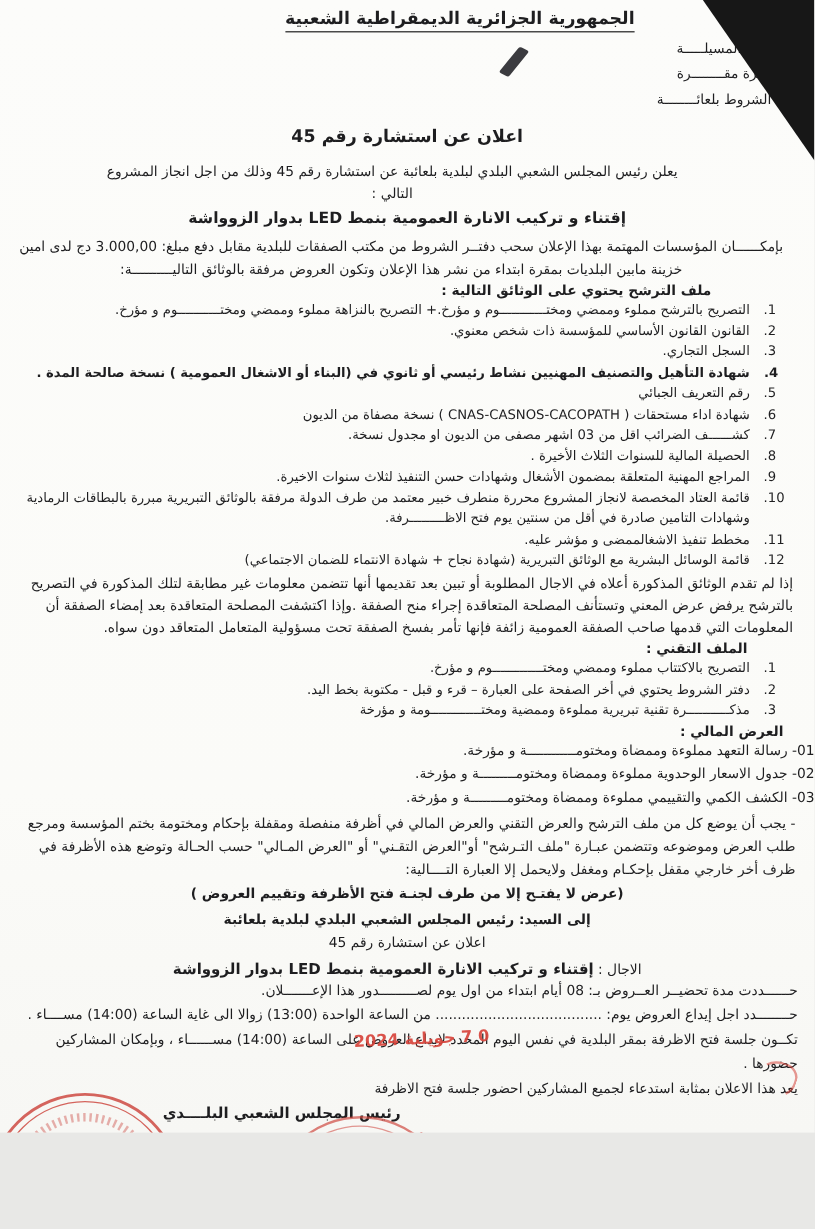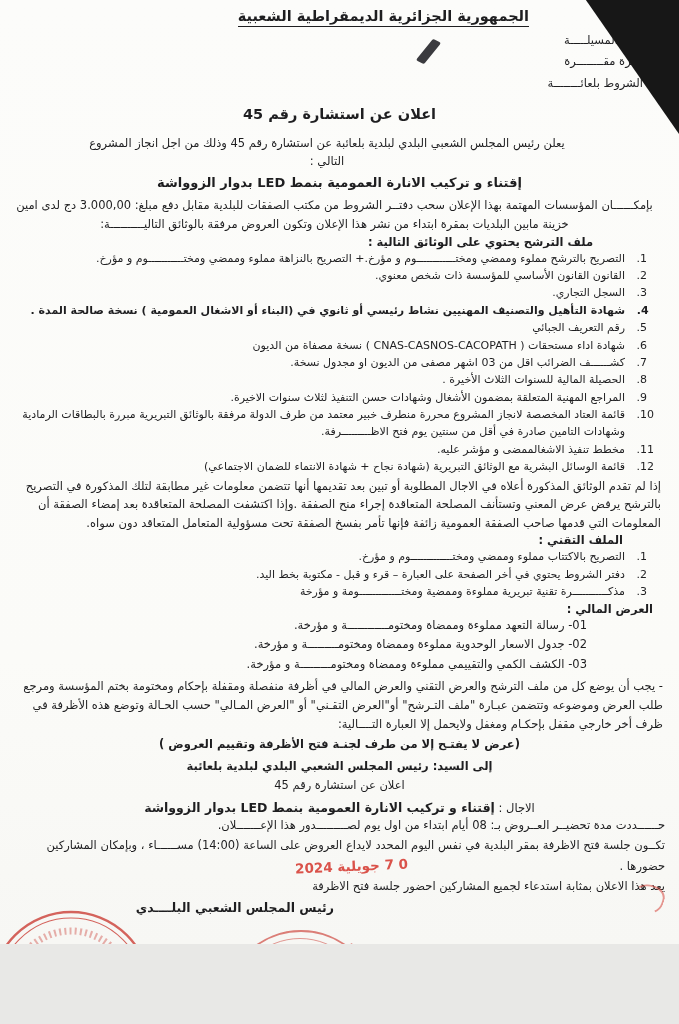--- a/index.html
+++ b/index.html
@@ -17,21 +17,21 @@
   .headline{text-align:center;font-weight:bold;font-size:13px;margin-top:4px;}
   .purchase{margin:6px 24px 0 14px;text-align:center;line-height:1.66;}
   .sec-head{font-weight:bold;margin-top:1px;text-align:right;}
   .sec-candidacy{padding-right:86px;}
   .sec-technical{padding-right:56px;}
   .sec-financial{padding-right:26px;padding-left:24px;}
   ol.doc-list{margin:1px 46px 0 8px;padding:0;line-height:1.58;font-size:11px;text-align:right;}
   ol.doc-list li{padding-right:8px;}
   li.bold,.bold{font-weight:bold;}
   .rejection{margin:1px 18px 0 12px;line-height:1.62;text-align:right;}
-  .fin-item{padding-right:92px;line-height:1.7;}
+  .fin-item{line-height:1.7;}
   .envelope{margin:3px 16px 0 10px;line-height:1.62;text-align:right;}
   .addr{text-align:center;font-weight:bold;line-height:1.7;margin-top:2px;}
   .addr-plain{text-align:center;line-height:1.7;}
   .project-line{text-align:center;margin-top:4px;}
   .project-line .pname{font-weight:bold;font-size:12.5px;}
   .deadline{padding:0 14px 0 10px;line-height:1.78;position:relative;}
   .place-date{font-weight:bold;padding-right:348px;margin-top:8px;white-space:nowrap;font-size:12px;}
   .president{font-weight:bold;padding-right:345px;margin-top:3px;font-size:12.5px;}
   
   .overlay{position:absolute;}
@@ -112,20 +112,23 @@
   <div class="addr">(عرض لا يفتـح إلا من طرف لجنـة فتح الأظرفة وتقييم العروض )</div>
   <div class="addr">إلى السيد: رئيس المجلس الشعبي البلدي لبلدية بلعائبة</div>
   <div class="addr-plain">اعلان عن استشارة رقم 45</div>
 
   <div class="project-line">
     <span>الاجال :</span>
     <span class="pname">إقتناء و تركيب الانارة العمومية بنمط LED بدوار الزوواشة</span>
   </div>
 
   <div class="deadline">حــــــددت مدة تحضيــر العــروض بـ: 08 أيام ابتداء من اول يوم لصـــــــــدور هذا الإعـــــــلان.</div>
+  <div class="deadline">
+    <span>حــــــــدد اجل إيداع العروض يوم: ....................................</span><span>..  من الساعة الواحدة (13:00) زوالا الى غاية الساعة (14:00) مســــاء .</span>
+  </div>
   <div class="deadline">تكــون جلسة فتح الاظرفة بمقر البلدية في نفس اليوم المحدد لايداع العروض على الساعة (14:00) مســــــاء ، وبإمكان المشاركين حضورها .</div>
   <div class="deadline">يعد هذا الاعلان بمثابة استدعاء لجميع المشاركين احضور جلسة فتح الاظرفة</div>
 
   <div class="president">رئيس المجلس الشعبي البلــــدي</div>
 
   <div class="overlay corner-fold"></div>
   <div class="overlay ink-blot"></div>
   <div class="overlay date-stamp">0 7 جويلية 2024</div>
   <div class="overlay pd-year hand">2024</div>
   <div class="overlay pd-day">3 0</div>

